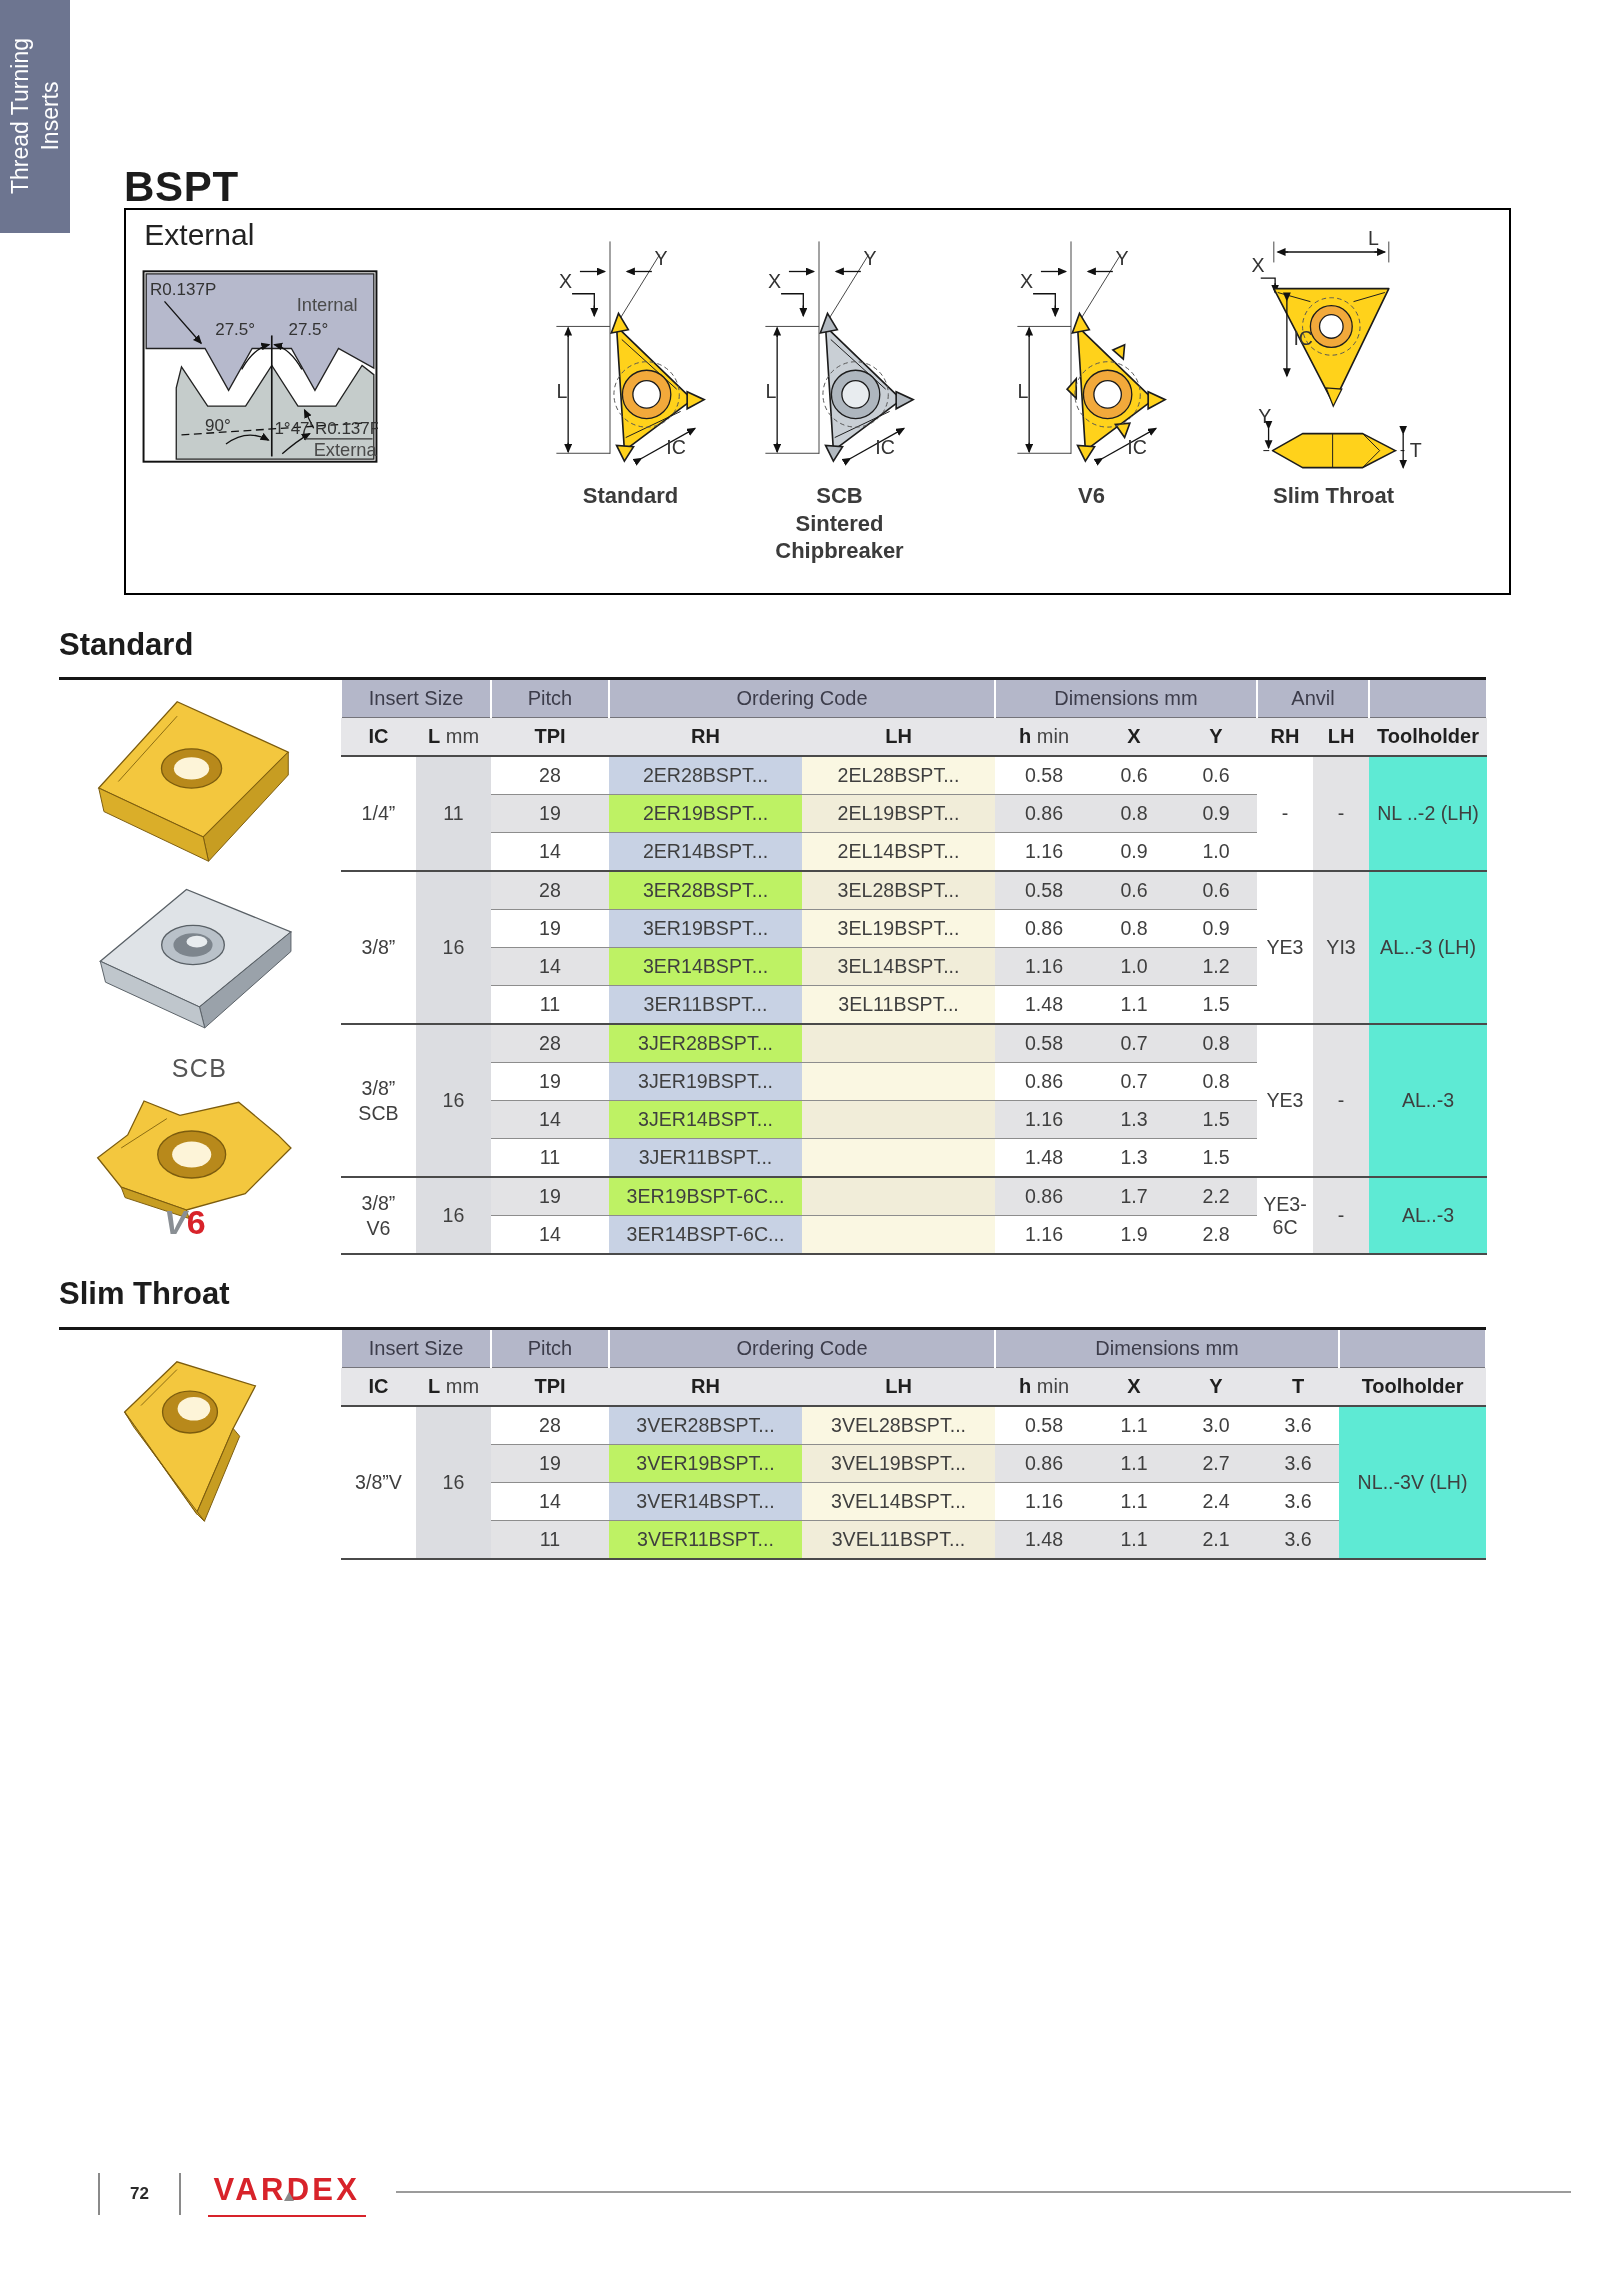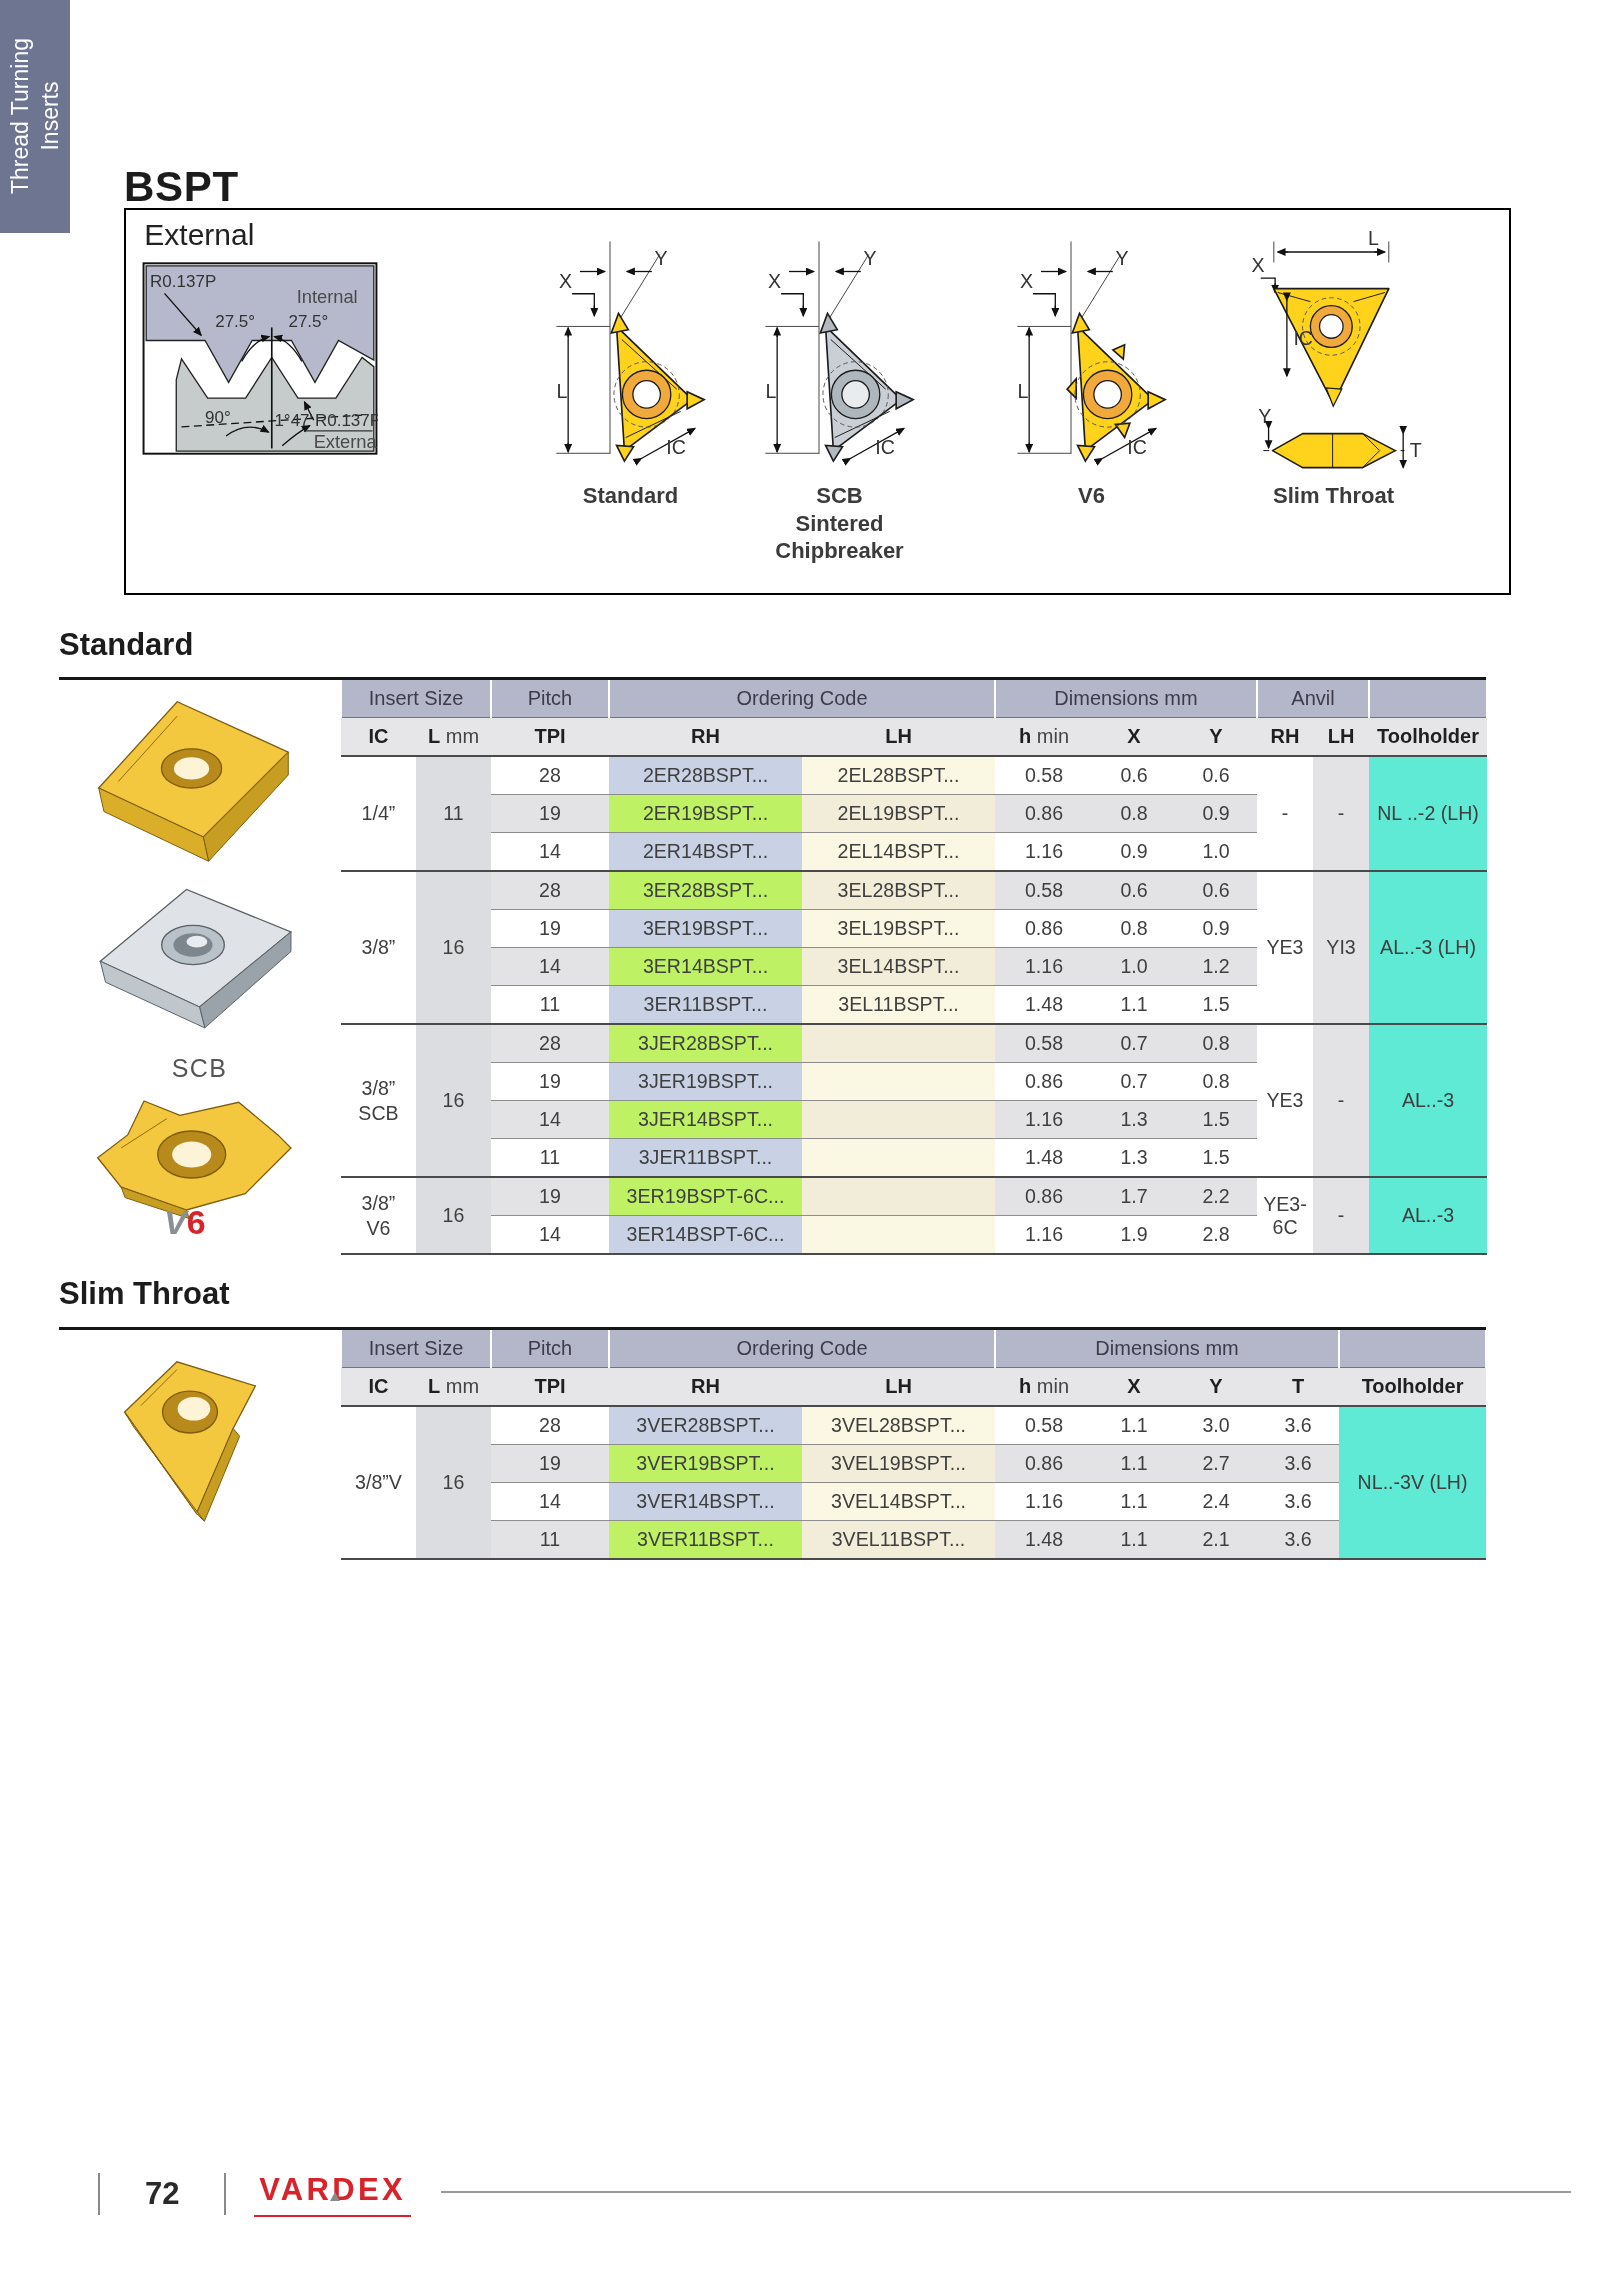--- a/index.html
+++ b/index.html
@@ -12,21 +12,21 @@
   .side-tab .rot{
     position:absolute;width:233px;height:70px;left:-81px;top:81px;
     transform:rotate(-90deg);display:flex;flex-direction:column;justify-content:center;
     align-items:center;color:#fff;font-size:23px;line-height:1.3;
   }
   
   .page-title{position:absolute;left:124px;top:137px;font-size:42px;font-weight:bold;color:#1c1c1c;letter-spacing:0.7px;margin-top:26px;}
   
   .ext-box{position:absolute;left:124px;top:208px;width:1383px;height:383px;border:2px solid #000;background:#fff;}
   .ext-title{position:absolute;left:18.3px;top:7.9px;font-size:30px;color:#222;}
-  .profile-wrap{position:absolute;left:16.4px;top:52px;text-align:right;}
+  .profile-wrap{position:absolute;left:16.4px;top:60px;text-align:right;}
   .defined{position:absolute;left:18.3px;top:274px;font-size:20px;color:#222;line-height:1.5;}
   .dia{position:absolute;top:18.3px;}
   .dia-caption{position:absolute;top:254px;width:100%;text-align:center;font-size:22px;font-weight:bold;color:#3b3b3b;line-height:1.25;}
   .dia-std{left:416px;width:177px;}
   .dia-scb{left:625px;width:177px;}
   .dia-v6{left:877px;width:177px;}
   .dia-slim{left:1106px;width:203px;}
   
   .sec-title{position:absolute;left:59px;font-size:31px;font-weight:bold;color:#1c1c1c;}
   
@@ -53,21 +53,21 @@
   tr.bt td{border-top:2.6px solid #4a4a4a;}
   
   .pitem{position:absolute;}
   .plabel{position:absolute;width:100%;text-align:center;font-size:25px;color:#555;letter-spacing:1.3px;}
   .v6logo{position:absolute;font-size:34px;font-weight:bold;}
   .v6logo .v{color:#8a8f94;font-style:italic;}
   .v6logo .six{color:#d8232a;}
   
   .footer{position:absolute;left:98px;right:52px;top:2172px;display:flex;align-items:center;}
   .fbar{width:2px;height:42px;background:#8a8a8a;}
-  .fpage{font-size:31px;font-weight:bold;color:#2a2a2a;margin:0 45px;}
+  .fpage{font-size:17px;font-weight:bold;color:#2a2a2a;margin:0 30px;}
   .flogo{position:relative;margin-left:27.5px;font-size:31px;font-weight:bold;color:#d8232a;
          letter-spacing:3.3px;border-bottom:2px solid #d8232a;padding:0 5.2px 6.5px 5.2px;}
   .flogo .tri{position:absolute;left:76px;top:19.6px;width:0;height:0;
          border-left:5.9px solid transparent;border-right:5.9px solid transparent;border-bottom:9.2px solid #8a8a8a;}
   .fline{flex:1;height:2px;background:#9b9b9b;margin-left:30px;margin-top:-3.9px;}
   svg text{font-family:"Liberation Sans", sans-serif;}
 </style>
 </head>
 <body>
 

